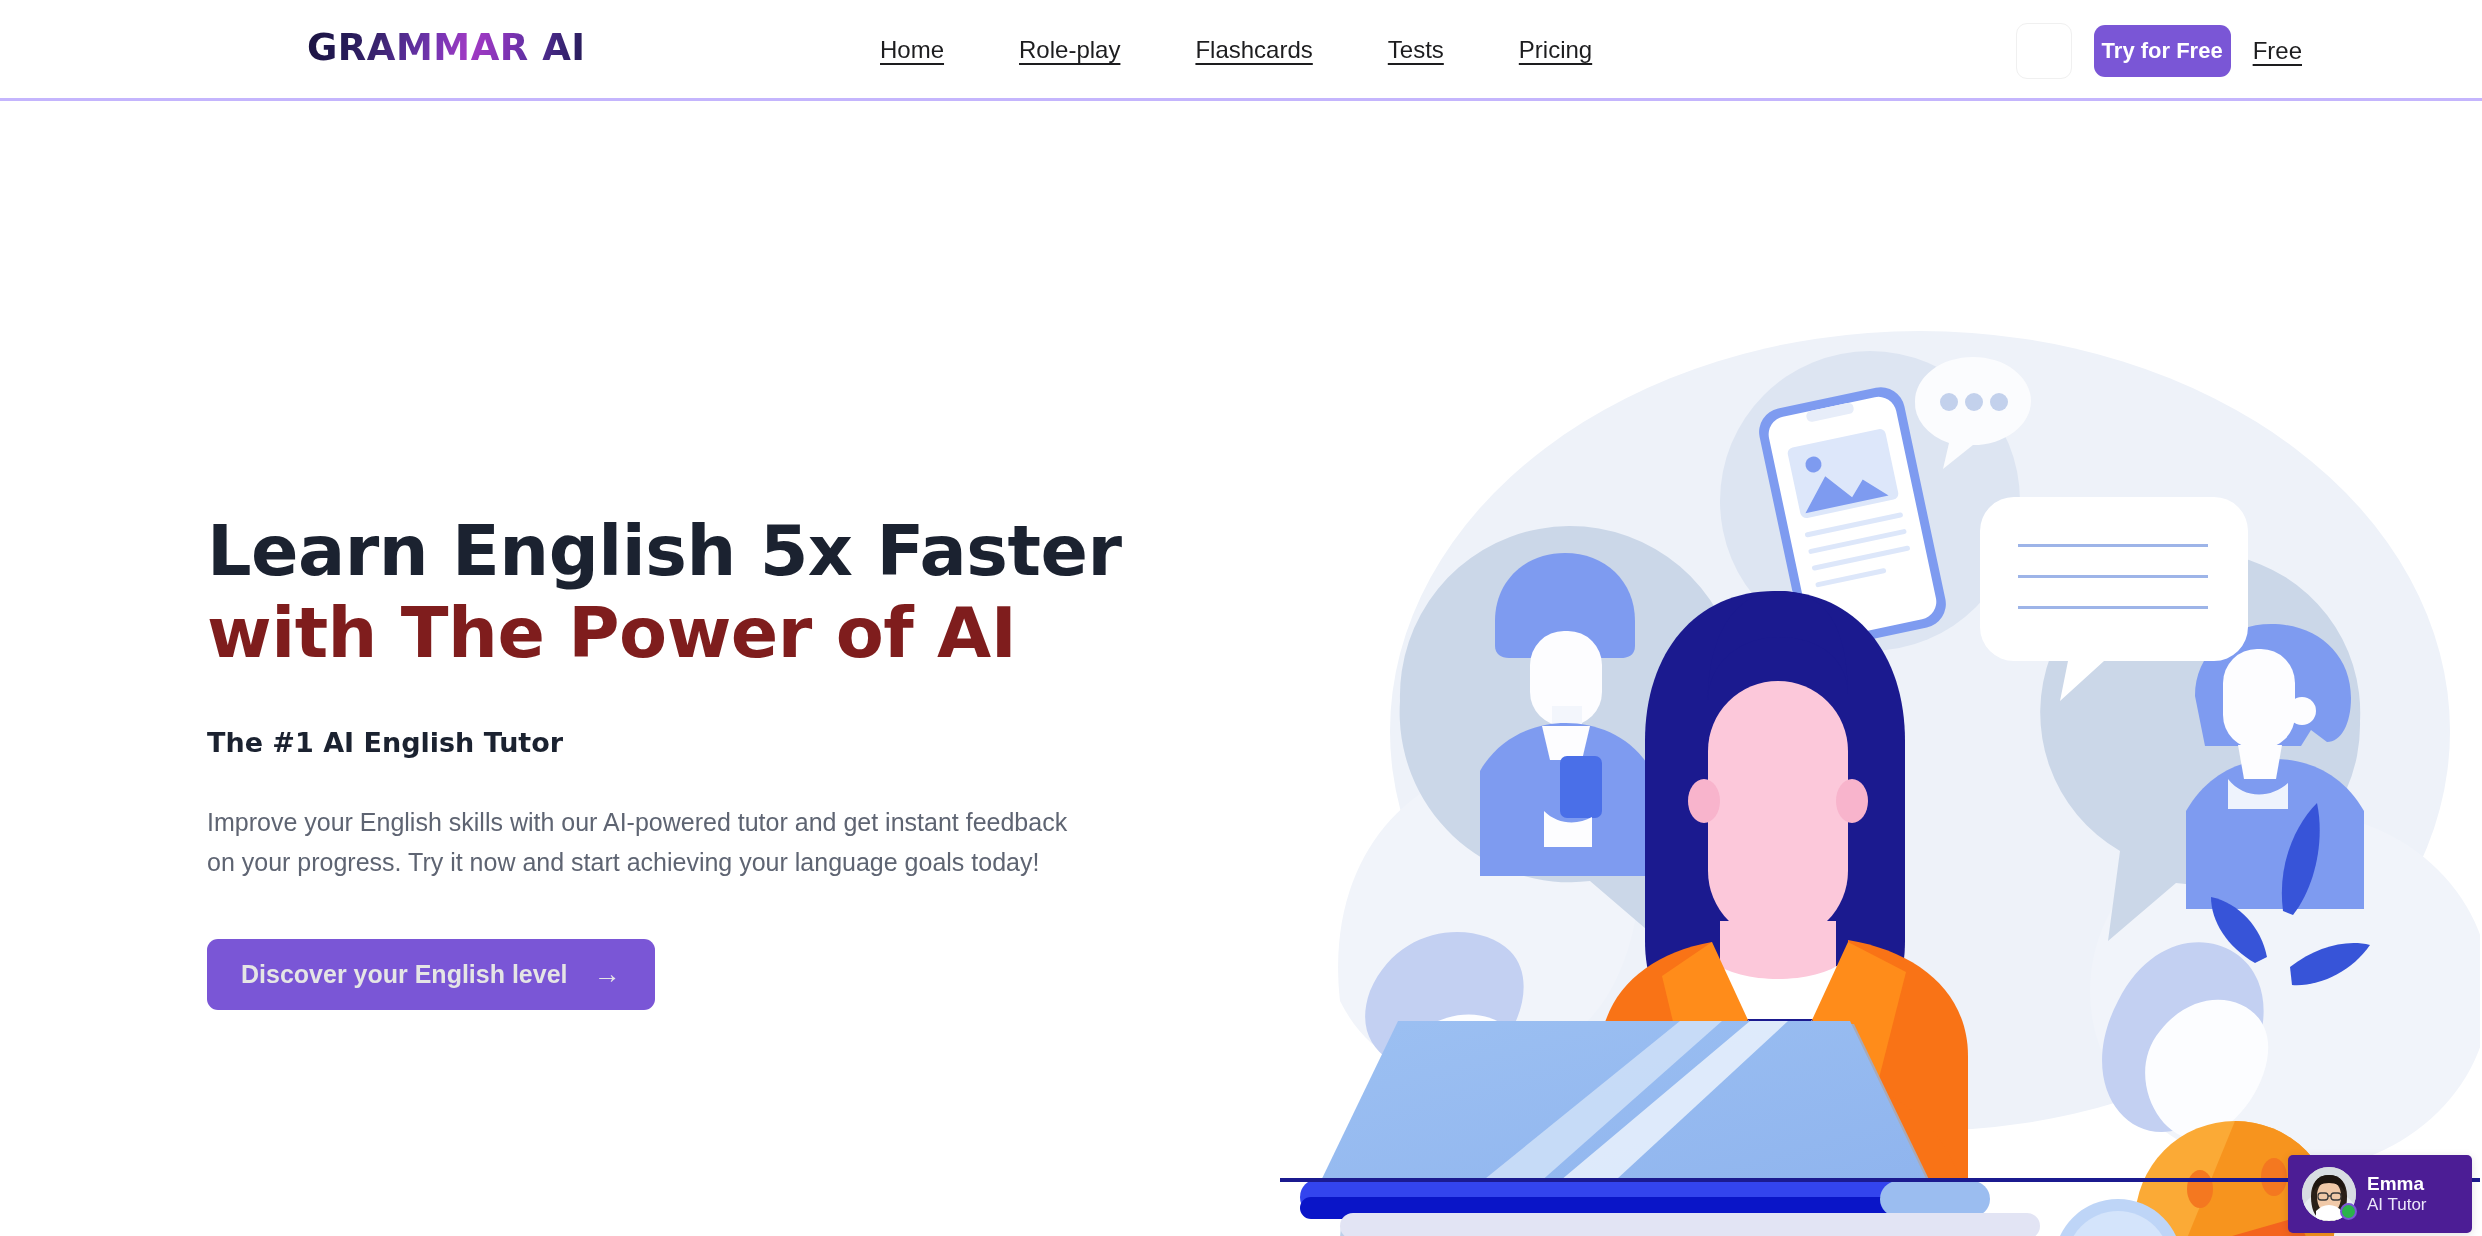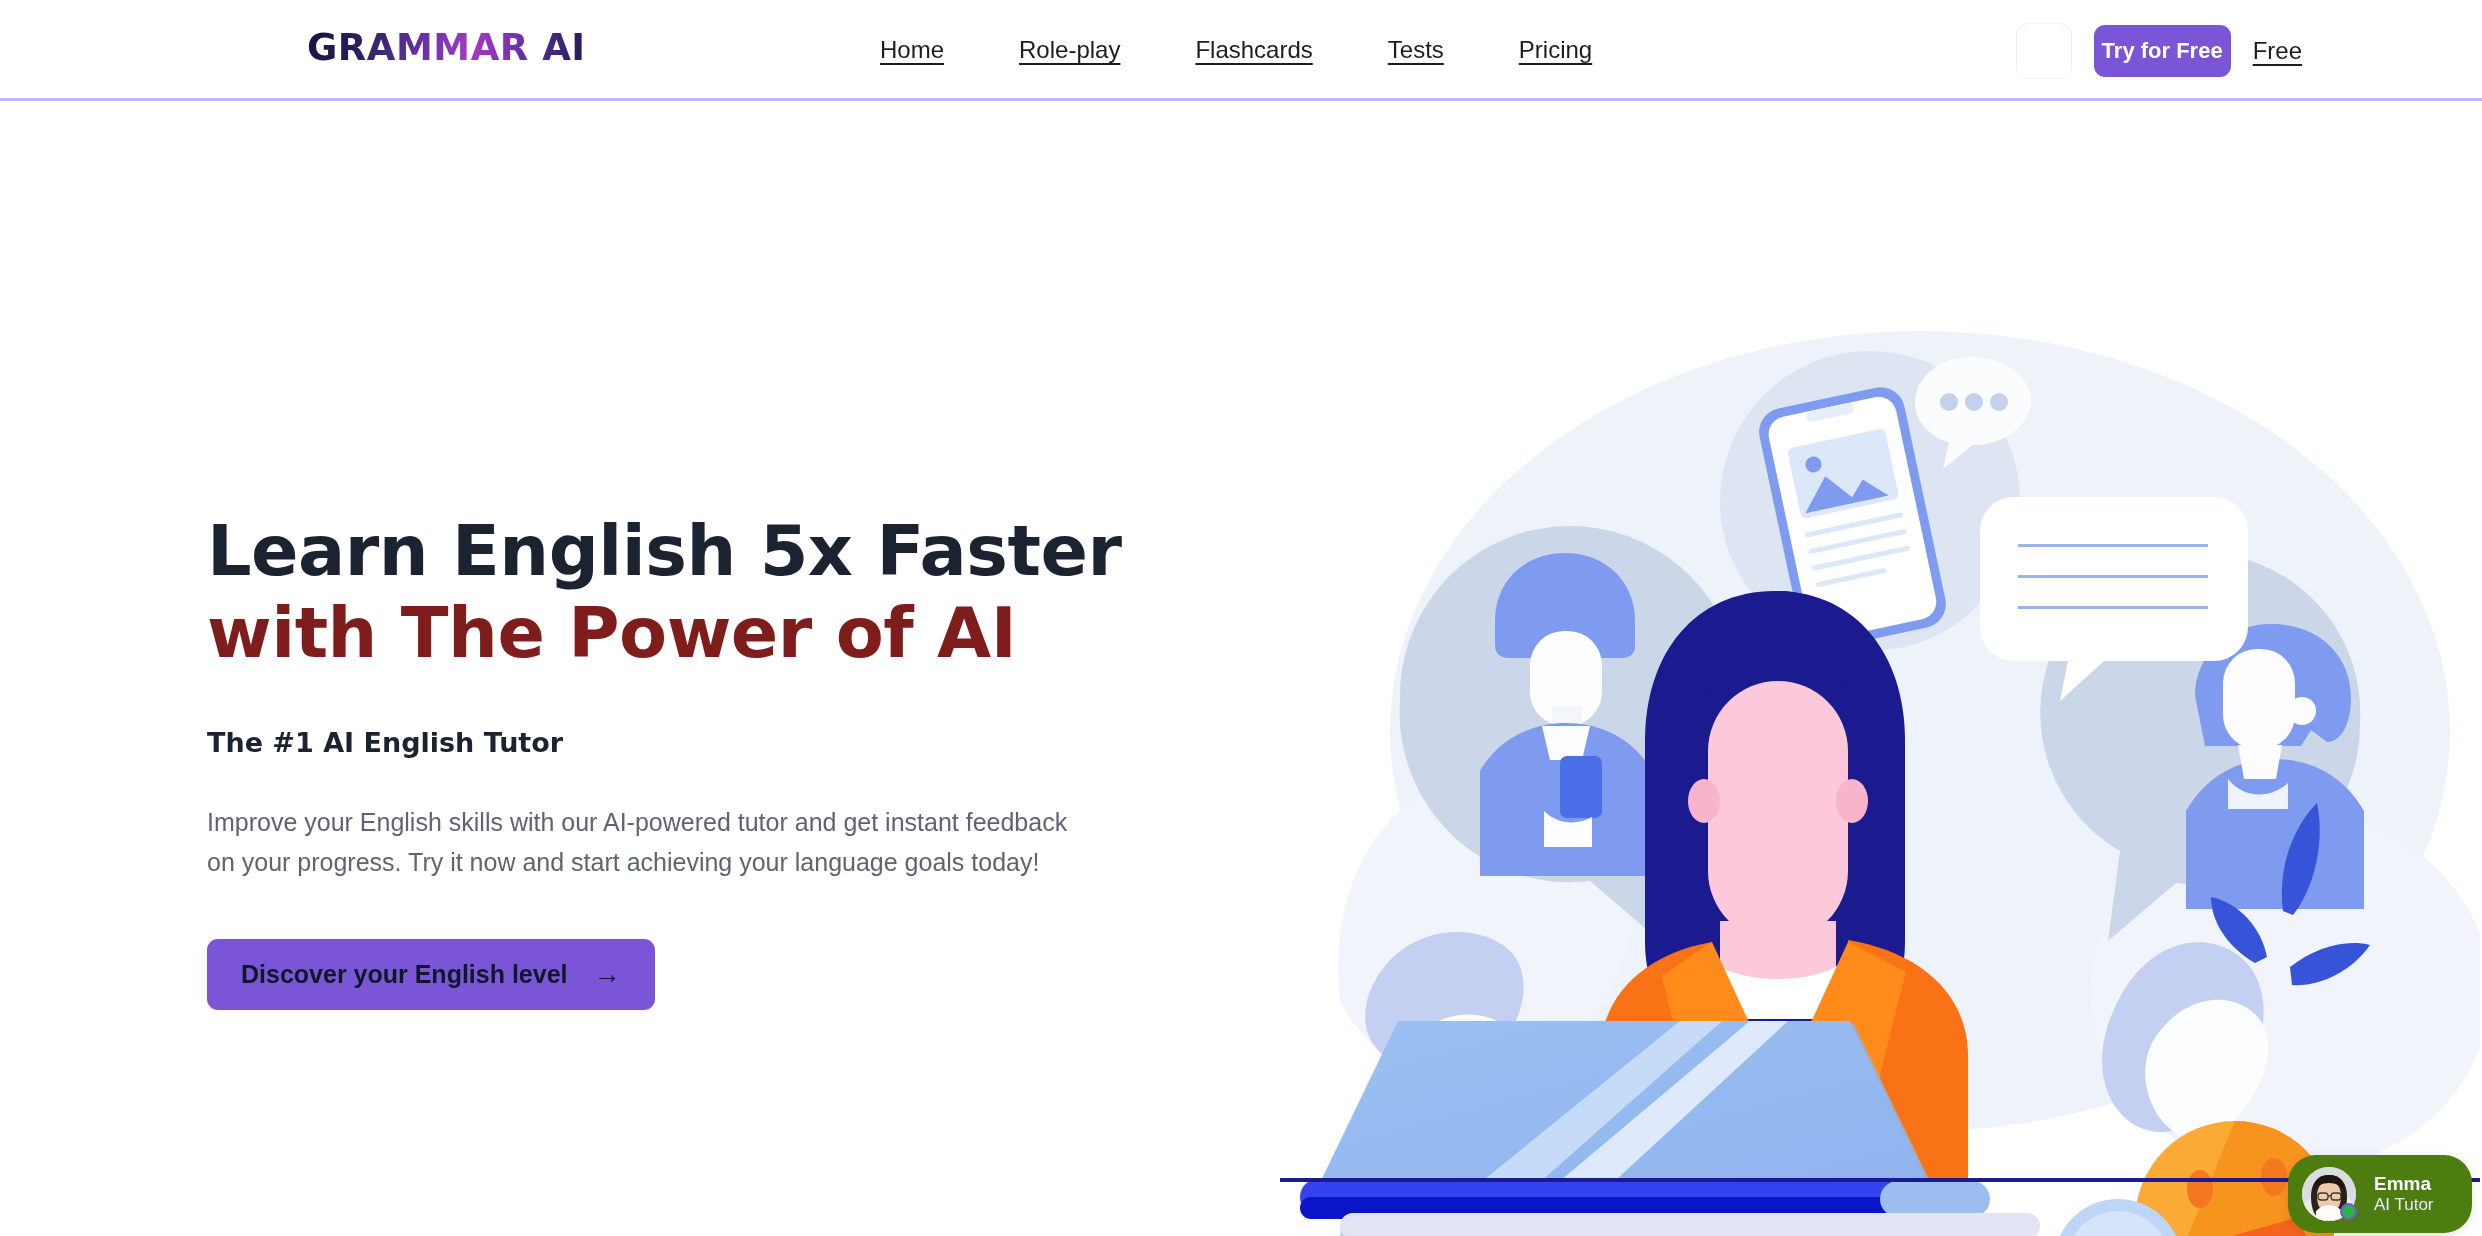--- a/index.html
+++ b/index.html
@@ -156,21 +156,21 @@
     color: #5e6472;
     max-width: 870px;
   }
 
   .cta {
     margin-top: 56px;
     display: inline-flex;
     align-items: center;
     gap: 26px;
     background: #7a56d6;
-    color: #0f172a;
+    color: #e5e5e5;
     border: none;
     border-radius: 11px;
     padding: 21px 34px;
     font-size: 25px;
     font-weight: 700;
     cursor: pointer;
     font-family: "Liberation Sans", sans-serif;
   }
   .cta-arrow { font-size: 27px; line-height: 1; }
 
@@ -184,25 +184,25 @@
   }
   .illustration svg { display: block; width: 100%; height: 100%; }
 
   
   .chat-widget {
     position: absolute;
     right: 10px;
     bottom: 3px;
     width: 184px;
     height: 78px;
-    background: #4d7c0f;
-    border-radius: 28px;
+    background: #4c1d95;
+    border-radius: 5px;
     display: flex;
     align-items: center;
-    gap: 18px;
+    gap: 11px;
     padding: 0 14px;
     cursor: pointer;
     box-shadow: 0 2px 10px rgba(0,0,0,0.12);
   }
   .avatar-wrap { position: relative; width: 54px; height: 54px; flex: none; }
   .avatar {
     width: 54px; height: 54px; border-radius: 50%;
     overflow: hidden; background: #cfd3d8; position: relative;
   }
   .avatar svg { width: 100%; height: 100%; display: block; }

